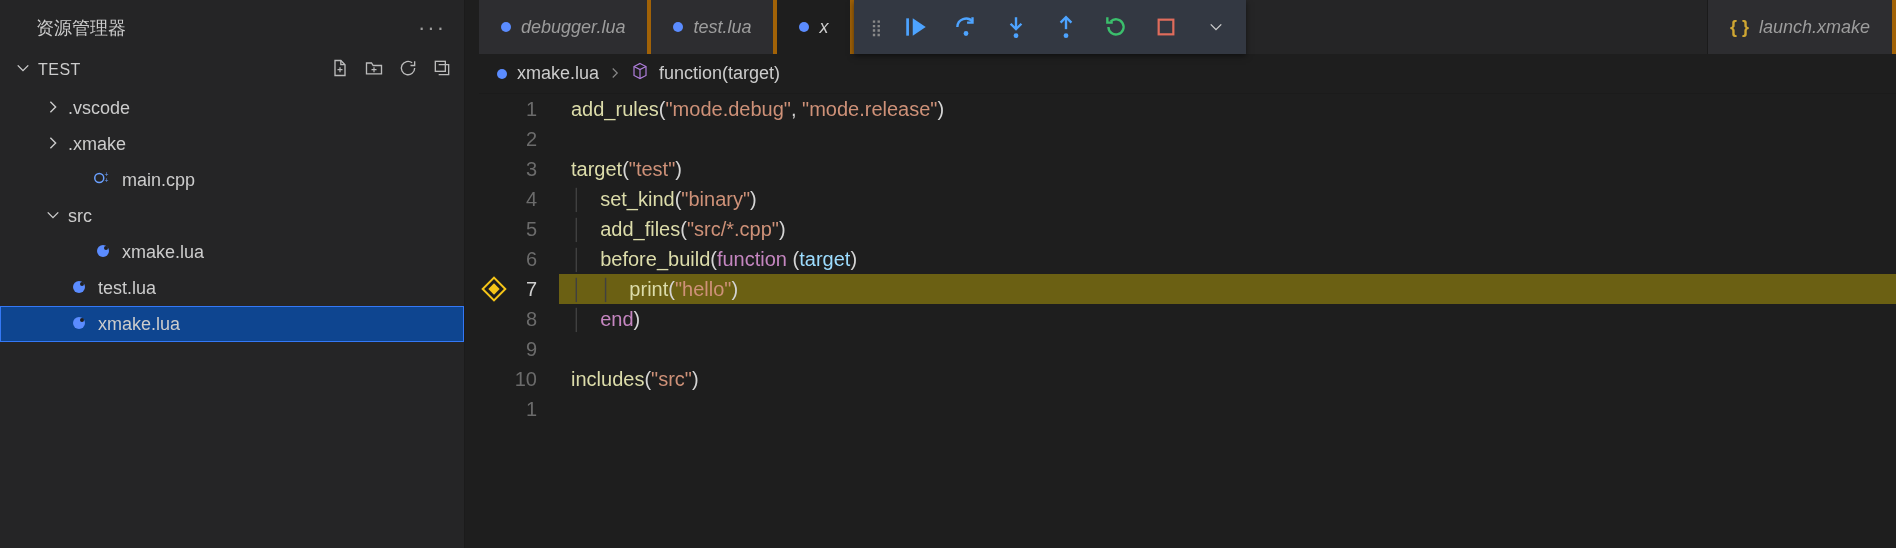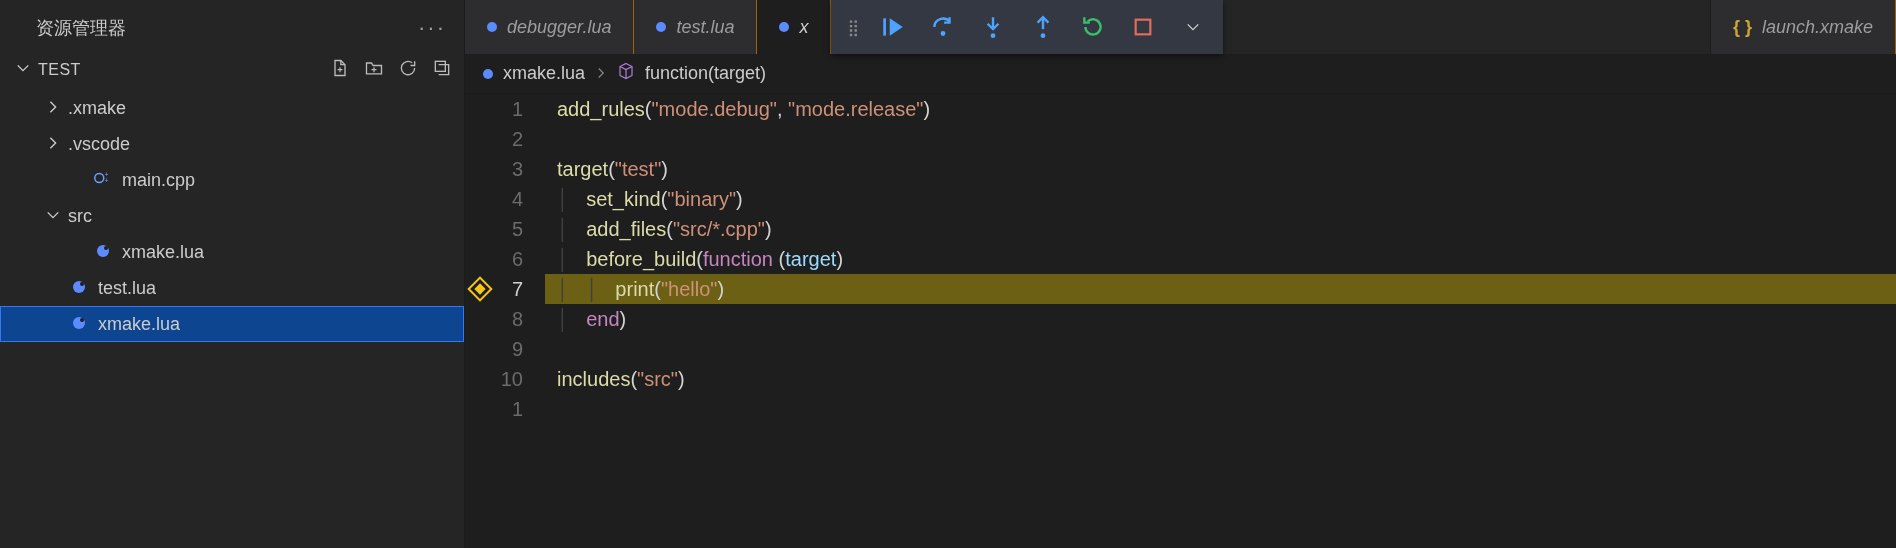--- a/index.html
+++ b/index.html
@@ -7,42 +7,42 @@
     --bg-tabs:#2d2d2d; --bg-toolbar:#333842;
     --fg:#cccccc; --fg-dim:#9d9d9d; --fg-dim2:#808080;
     --accent:#4da3ff; --accent2:#cfa632; --blue:#007acc; --purple:#b392f0;
     --fn:#dcdcaa; --key:#c586c0; --str:#ce9178; --fade:#6a9955; --id:#9cdcfe; --num:#d4d4d4;
     --cyan:#68c3e3;
     --hl-line:#6b6013; --curs:#f8d56c;
     --sel:#0e4590;
   }
   *{box-sizing:border-box; font-family:-apple-system,BlinkMacSystemFont,'Segoe UI',sans-serif;}
   html,body{margin:0;padding:0;background:#121212;color:var(--fg);}
-  .workbench{display:flex;width:1896px;height:548px;overflow:hidden;background:var(--bg0);}
+  .workbench{display:flex;width:1896px;height:548px;overflow:hidden;background:var(--bg0);gap:14px;}
   .side{width:465px;background:var(--bg1);display:flex;flex-direction:column;border-right:1px solid #1b1b1b;padding-top:4px;}
   .side-title{display:flex;align-items:center;justify-content:space-between;padding:12px 18px 12px 36px;}
   .side-title .txt{font-size:18px;color:var(--fg);}
   .more{color:var(--fg-dim);font-size:22px;letter-spacing:2px;line-height:10px;}
   .sec-head{display:flex;align-items:center;padding:6px 12px 6px 16px;font-size:16px;font-weight:400;letter-spacing:.5px;color:var(--fg);}
   .sec-head .chev{margin-right:8px;}
   .sec-head .actions{margin-left:auto;display:flex;gap:14px;color:var(--fg);}
   .sec-head .actions .ic{opacity:.9;}
   .tree{padding:2px 0 8px 0;}
   .node{display:flex;align-items:center;height:36px;padding:0 12px 0 0;color:var(--fg);font-size:18px;cursor:default;}
   .node .indent{display:inline-block;}
   .node .arrow{width:18px;text-align:center;margin-right:6px;color:var(--fg);}
   .node .ic{width:22px;text-align:center;margin-right:8px;}
   .node.selected{background:var(--sel);outline:1px solid #3478f6;outline-offset:-1px;}
   .node.file .arrow{visibility:hidden;}
   .ic-lua{color:#5b8cff;}
   .ic-cpp{color:#6aa0ff;}
   .ic-git{color:#e07b53;}
   .editor-area{flex:1;display:flex;flex-direction:column;background:var(--bg0);position:relative;}
   .tabs-row{display:flex;align-items:stretch;height:54px;background:var(--bg1);position:relative;}
-  .tab{display:flex;align-items:center;padding:0 22px;font-size:18px;font-style:italic;color:var(--fg-dim);background:var(--bg2);border-right:1px solid #a16207;gap:10px;}
+  .tab{display:flex;align-items:center;padding:0 22px;font-size:18px;font-style:italic;color:var(--fg-dim);background:var(--bg2);border-right:4px solid #a16207;gap:10px;}
   .tab.active{background:var(--bg0);color:var(--fg);}
   .tab .dot{width:10px;height:10px;border-radius:50%;background:#5b8cff;}
   .tab .braces{color:#cfa632;font-weight:700;font-style:normal;}
   .tab.right{margin-left:auto;border-left:1px solid #1b1b1b;}
   .debug-toolbar{display:flex;align-items:center;gap:22px;padding:0 16px;background:var(--bg-toolbar);box-shadow:0 2px 6px rgba(0,0,0,.5);height:54px;align-self:center;}
   .debug-toolbar .grip{color:#8a8a8a;font-size:16px;letter-spacing:-2px;}
   .dtb{display:flex;align-items:center;justify-content:center;width:28px;height:28px;}
   .dtb svg{display:block;}
   .breadcrumb{display:flex;align-items:center;padding:8px 18px;font-size:18px;color:var(--fg);gap:10px;border-bottom:1px solid #1b1b1b;height:40px;}
   .breadcrumb .sep{color:var(--fg-dim2);}
@@ -106,28 +106,28 @@
             </svg>
         </span>
       </span>
     </div>
     <div class="tree" id="tree">
         <div class="node">
           <span class="indent" style="width:44px"></span>
           <span class="arrow"><svg width="14" height="14" viewBox="0 0 16 16">
               <path d="M5 2l6 6-6 6" stroke="#ccc" stroke-width="1.6" fill="none"></path>
             </svg></span>
+          <span>.vscode</span>
+        </div>
+        <div class="node">
+          <span class="indent" style="width:44px"></span>
+          <span class="arrow"><svg width="14" height="14" viewBox="0 0 16 16">
+              <path d="M5 2l6 6-6 6" stroke="#ccc" stroke-width="1.6" fill="none"></path>
+            </svg></span>
           <span>.xmake</span>
-        </div>
-        <div class="node">
-          <span class="indent" style="width:44px"></span>
-          <span class="arrow"><svg width="14" height="14" viewBox="0 0 16 16">
-              <path d="M5 2l6 6-6 6" stroke="#ccc" stroke-width="1.6" fill="none"></path>
-            </svg></span>
-          <span>.vscode</span>
         </div>
         <div class="node file">
           <span class="indent" style="width:68px"></span>
           <span class="arrow"><svg width="14" height="14" viewBox="0 0 16 16">
               <path d="M5 2l6 6-6 6" stroke="#ccc" stroke-width="1.6" fill="none"></path>
             </svg></span>
           <span class="ic ic-cpp"><svg width="18" height="18" viewBox="0 0 24 24">
               <circle cx="7" cy="12" r="6" fill="none" stroke="#6aa0ff" stroke-width="2"></circle>
               <text x="14" y="11" font-size="9" fill="#6aa0ff">+</text>
               <text x="14" y="18" font-size="9" fill="#6aa0ff">+</text>

